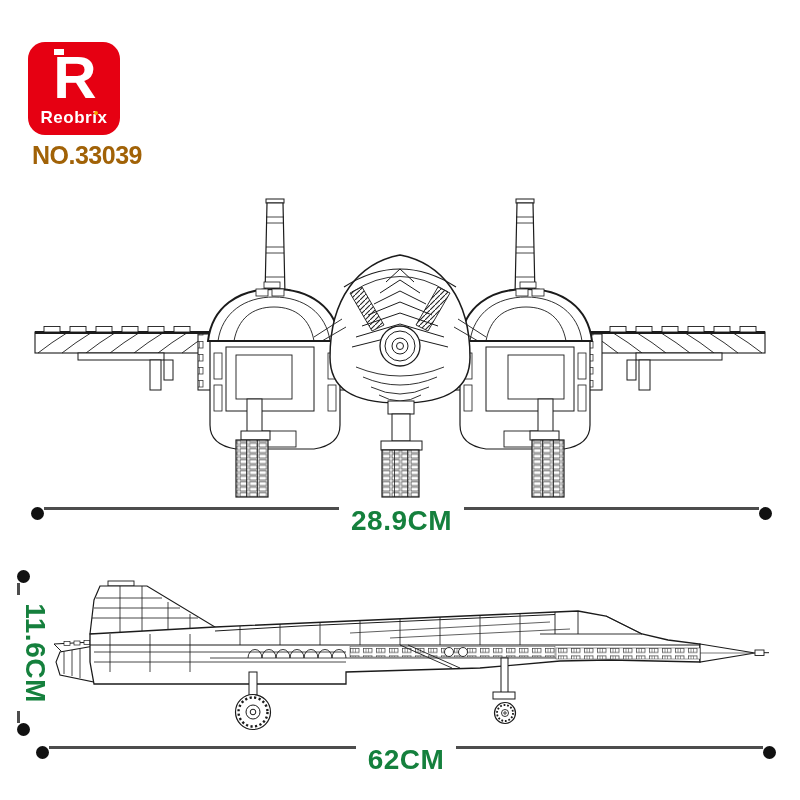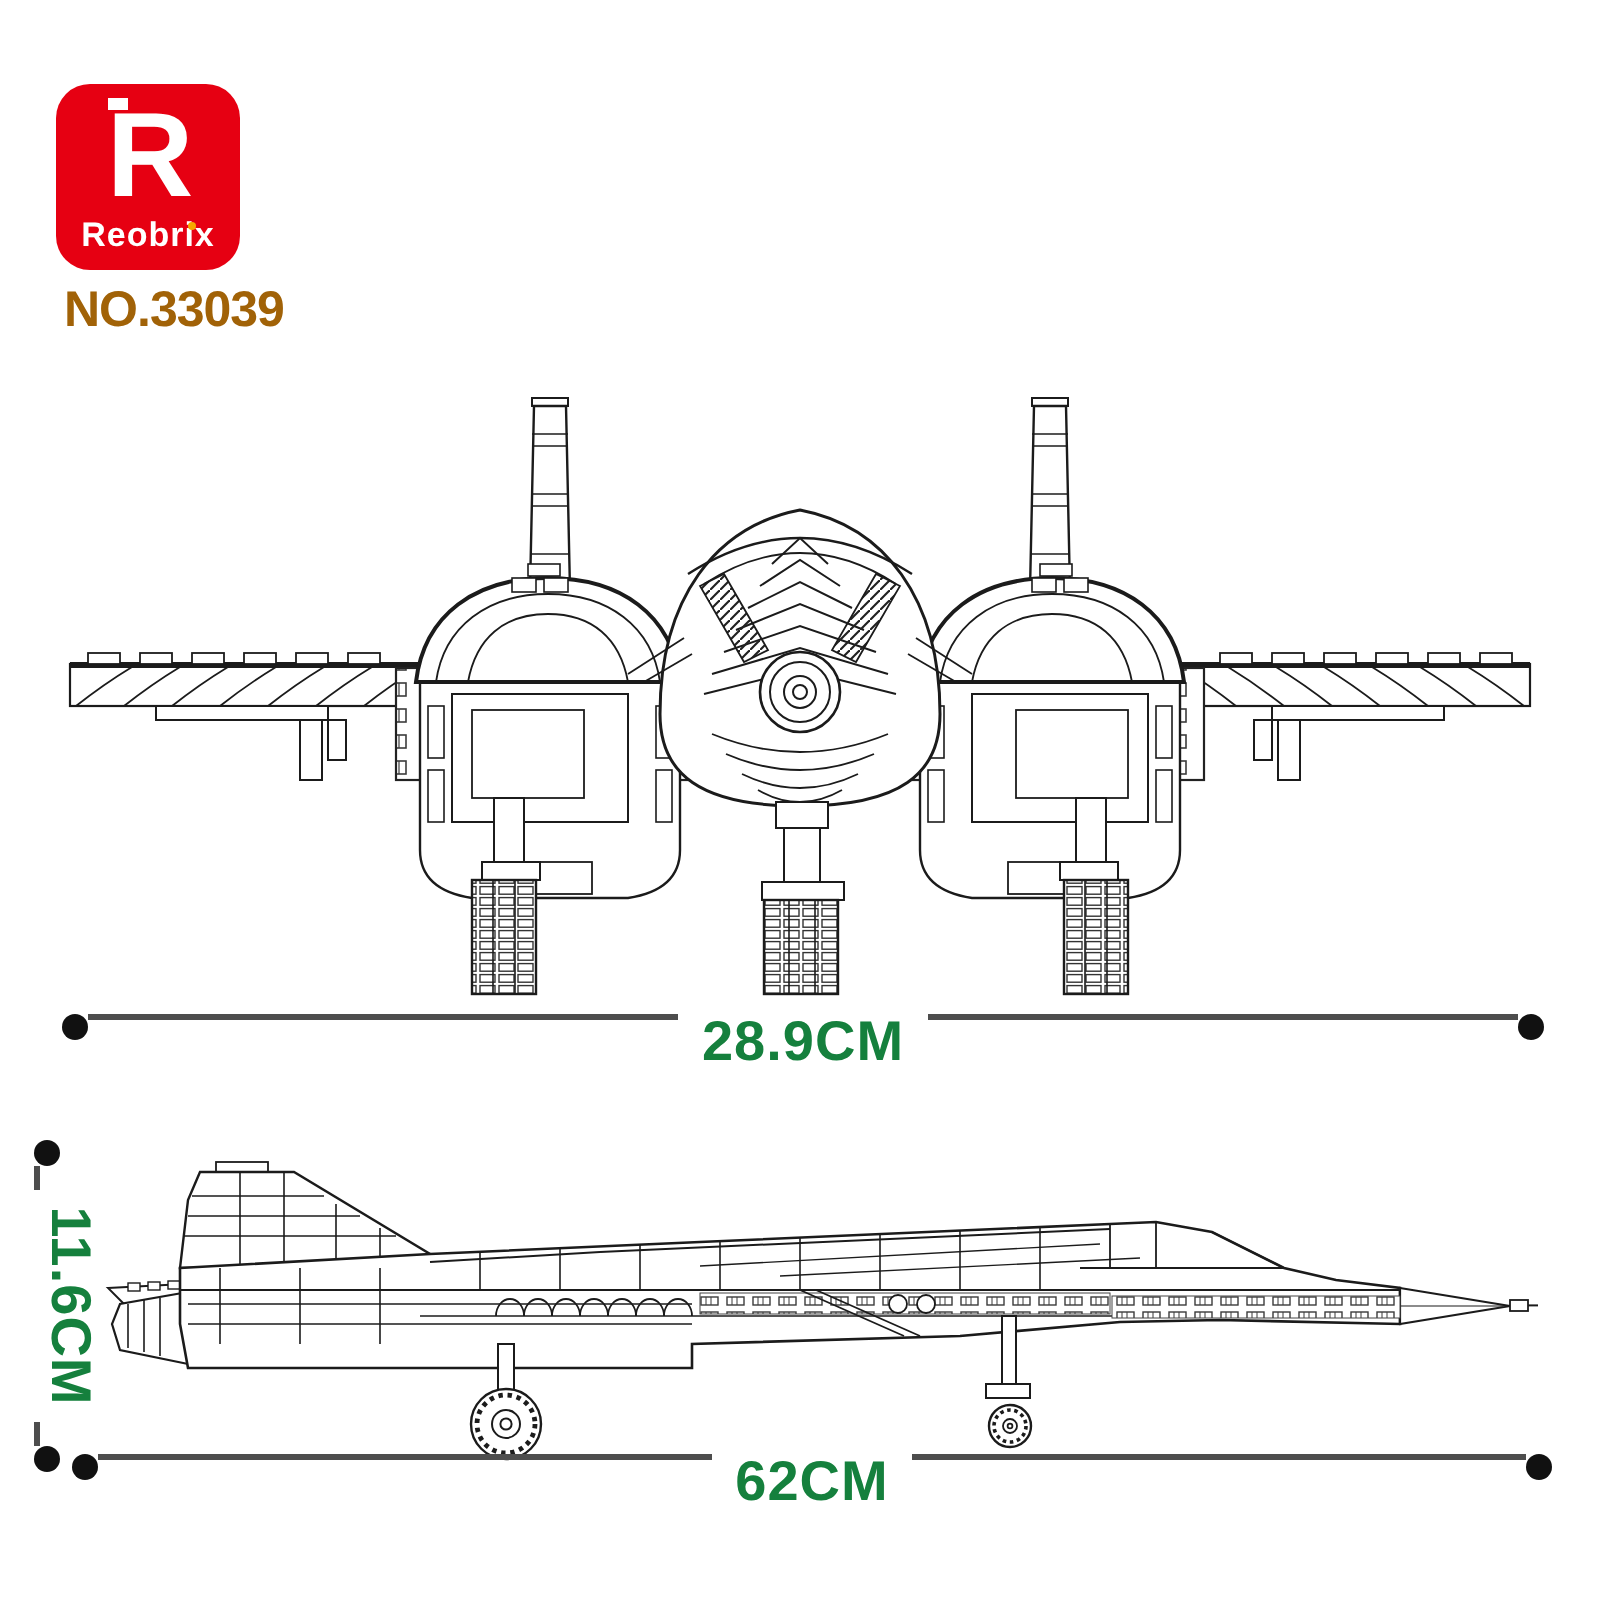--- a/index.html
+++ b/index.html
@@ -13,21 +13,21 @@
   .logo-name-row{position:absolute;left:0;right:0;top:66px;text-align:center;color:#ffffff;
                  font-weight:700;font-size:17px;letter-spacing:.5px;}
   .logo-idot{position:absolute;left:66px;top:3px;width:4px;height:4px;border-radius:50%;background:#f6a800;}
   .model{position:absolute;left:32px;top:141px;font-size:25px;font-weight:700;color:#a16207;letter-spacing:-.5px;}
   
   .dim{position:absolute;display:flex;color:#15803d;}
   .dot{width:13px;height:13px;border-radius:50%;background:#111;flex:none;}
   .dline{height:2.5px;background:#4d4d4d;flex:1;}
   .dlabel{font-size:28px;font-weight:700;letter-spacing:.5px;padding:0 12px;line-height:1;white-space:nowrap;}
   .dim-w{left:31px;top:507px;width:741px;height:26px;}
-  .dim-len{left:36px;top:727px;width:740px;height:26px;}
+  .dim-len{left:36px;top:746px;width:740px;height:26px;}
   .dim-h{left:17px;top:570px;width:36px;height:166px;flex-direction:column;}
   .dim-h .dline{width:2.5px;height:auto;flex:1;}
   .vwrap{flex:none;height:116px;width:100%;position:relative;}
   .vwrap .dlabel{position:absolute;left:50%;top:50%;transform:translate(-50%,-50%) rotate(90deg);padding:0;}
   
   .front{position:absolute;left:30px;top:195px;}
   .side{position:absolute;left:50px;top:572px;}
   svg{display:block;}
   .o{fill:#fff;stroke:#1b1b1b;}
   .l{fill:none;stroke:#1b1b1b;}

